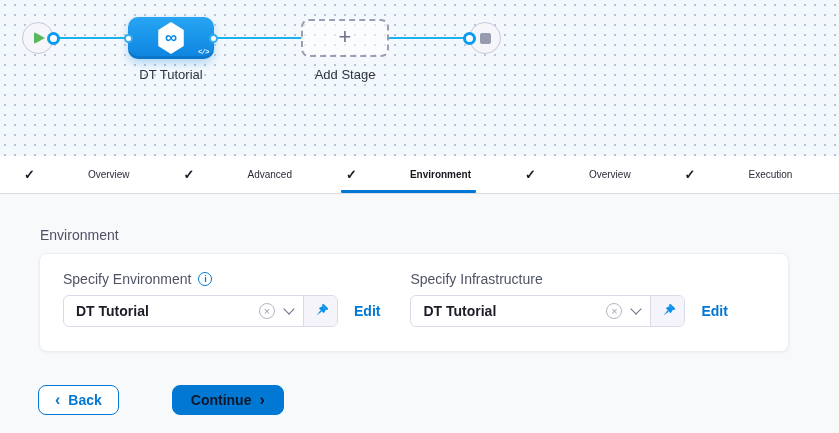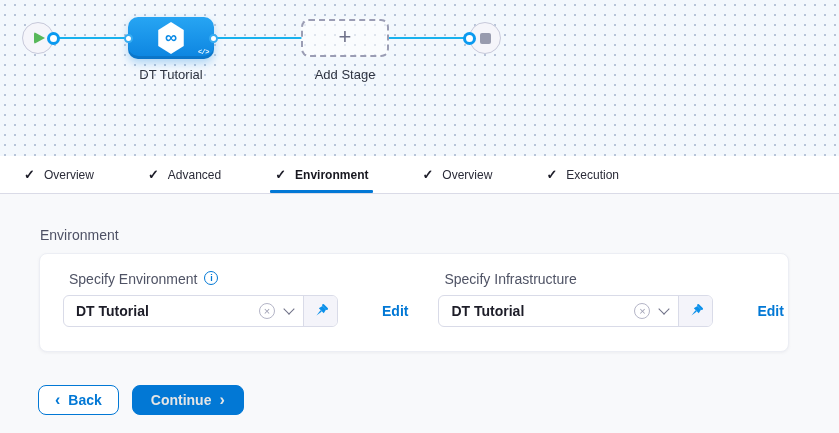--- a/index.html
+++ b/index.html
@@ -62,37 +62,37 @@
     position:absolute; top:67px; font-size:13px; color:#2e3340; text-align:center;
   }
 
   
   .tabbar {
     height:38px; background:#ffffff; border-bottom:1px solid #dadbe7;
     display:flex; align-items:stretch; padding-left:24px; gap:54px;
   }
   .tab { position:relative; display:flex; align-items:center; gap:9px; cursor:pointer; }
   .tab .check { font-size:13px; font-weight:700; color:#1c1c28; line-height:1; }
-  .tab .tab-label { font-size:12px; color:#2a2b38; }
+  .tab .tab-label { font-size:10px; color:#2a2b38;margin-left:44px; }
   .tab.active .tab-label { font-weight:700; color:#17171f; }
   .tab.active::after {
     content:""; position:absolute; left:-5px; right:-5px; bottom:0; height:3px;
     background:#0278d5; border-radius:1px;
   }
 
   
   .content { background:#f8f9fb; height:239px; }
   .section-title { padding:33px 0 0 40px; font-size:14px; color:#4e5165; }
   .card {
     margin:10px 0 0 39px; width:750px; height:99px;
     background:#ffffff; border:1px solid #eceef4; border-radius:8px;
     box-shadow:0 1px 3px rgba(96,97,112,.08);
     display:flex; align-items:flex-start; padding:17px 23px; gap:30px;
   }
-  .label-row { display:flex; align-items:flex-start; gap:7px; font-size:14px; color:#4f5365; margin-bottom:8px;margin-left:6px; }
+  .label-row { display:flex; align-items:center; gap:7px; font-size:14px; color:#4f5365; margin-bottom:8px; }
   .info-icon {
     width:14px; height:14px; border:1.3px solid #0278d5; border-radius:50%;
     color:#0278d5; font-size:9px; font-weight:700; line-height:1;
     display:flex; align-items:center; justify-content:center; cursor:pointer;
   }
   .control-row { display:flex; align-items:center; }
   .combo {
     display:flex; width:275px; height:32px; border:1px solid #d9dbe8; border-radius:6px;
     background:#ffffff; overflow:hidden; cursor:pointer;
   }
@@ -105,32 +105,32 @@
   }
   .chev-down {
     width:8px; height:8px; flex:none; margin-top:-4px;
     border-right:1.8px solid #6f7187; border-bottom:1.8px solid #6f7187;
     transform:rotate(45deg); cursor:pointer;
   }
   .pin-seg {
     width:34px; flex:none; border-left:1px solid #d9dbe8; background:#f4f4fa;
     display:flex; align-items:center; justify-content:center; cursor:pointer;
   }
-  .edit-link { margin-left:44px; font-size:14px; font-weight:700; color:#0278d5; text-decoration:none; cursor:pointer; }
+  .edit-link { margin-left:16px; font-size:14px; font-weight:700; color:#0278d5; text-decoration:none; cursor:pointer; }
 
   
   .footer { margin:33px 0 0 38px; display:flex; gap:13px; }
   .btn {
     height:30px; border-radius:8px; font-family:"Liberation Sans", sans-serif;
     font-size:14px; font-weight:700; display:inline-flex; align-items:center; gap:8px;
     padding:0 16px; cursor:pointer;
   }
   .btn .chev-glyph { font-size:16px; font-weight:700; line-height:1; margin-top:-1px; }
   .btn-outline { background:#ffffff; border:1.5px solid #0278d5; color:#0278d5; }
-  .btn-solid { background:#0278d5; border:1.5px solid #0278d5; color:#e5e5e5; padding:11px 18px; }
+  .btn-solid { background:#0278d5; border:1.5px solid #0278d5; color:#0f172a; padding:11px 18px;margin-left:40px; }
 </style>
 </head>
 <body>
 
 <div class="app">
 
   <div class="canvas">
     <div class="flow-line" style="left:57px;  width:74px;"></div>
     <div class="flow-line" style="left:214px; width:88px;"></div>
     <div class="flow-line" style="left:389px; width:78px;"></div>

